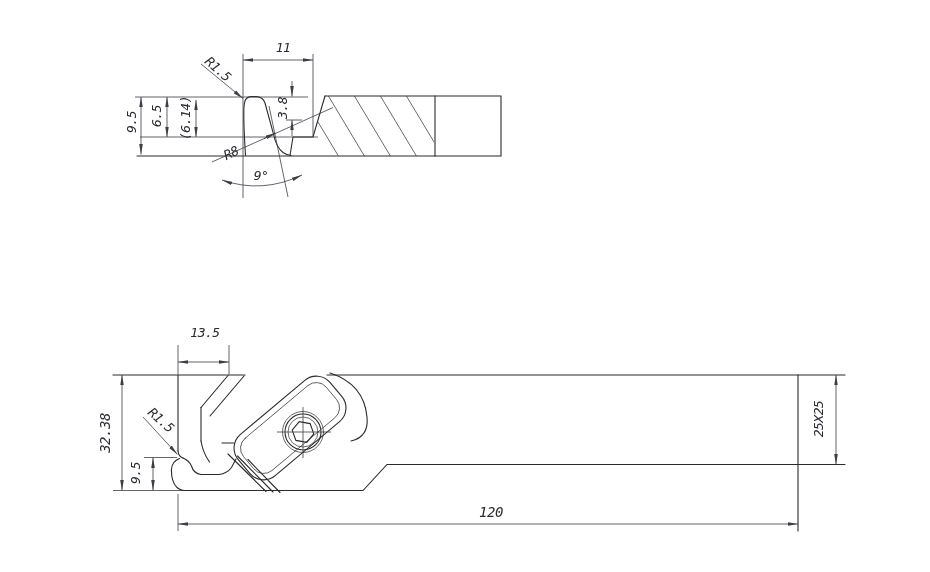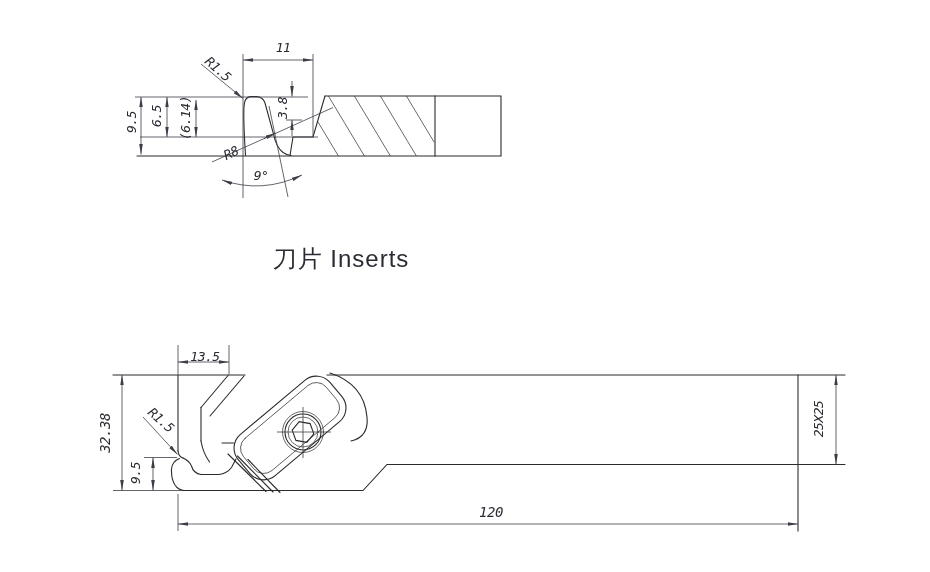--- a/index.html
+++ b/index.html
@@ -116,22 +116,21 @@
 
   <span class="dim" style="left:283px;top:47px">11</span>
   <span class="dim r42" style="left:218px;top:69px">R1.5</span>
   <span class="dim r90" style="left:131px;top:122px">9.5</span>
   <span class="dim r90" style="left:156px;top:116px">6.5</span>
   <span class="dim r90" style="left:185px;top:118px">(6.14)</span>
   <span class="dim r90" style="left:282px;top:108px">3.8</span>
   <span class="dim rm25" style="left:231px;top:153px">R8</span>
   <span class="dim" style="left:261px;top:175px">9°</span>
 
-  <div class="caption" style="left:341px;top:259px">刀片 Inserts</div>
 
-  <span class="dim" style="left:205px;top:356px">13.5</span>
+  <span class="dim" style="left:205px;top:332px">13.5</span>
   <span class="dim r42" style="left:161px;top:420px">R1.5</span>
   <span class="dim r90 lg" style="left:105px;top:433px">32.38</span>
   <span class="dim r90" style="left:135px;top:473px">9.5</span>
   <span class="dim lg" style="left:491px;top:512px">120</span>
   <span class="dim r90" style="left:818px;top:419px">25X25</span>
 
 </div>
 
 </body></html>

